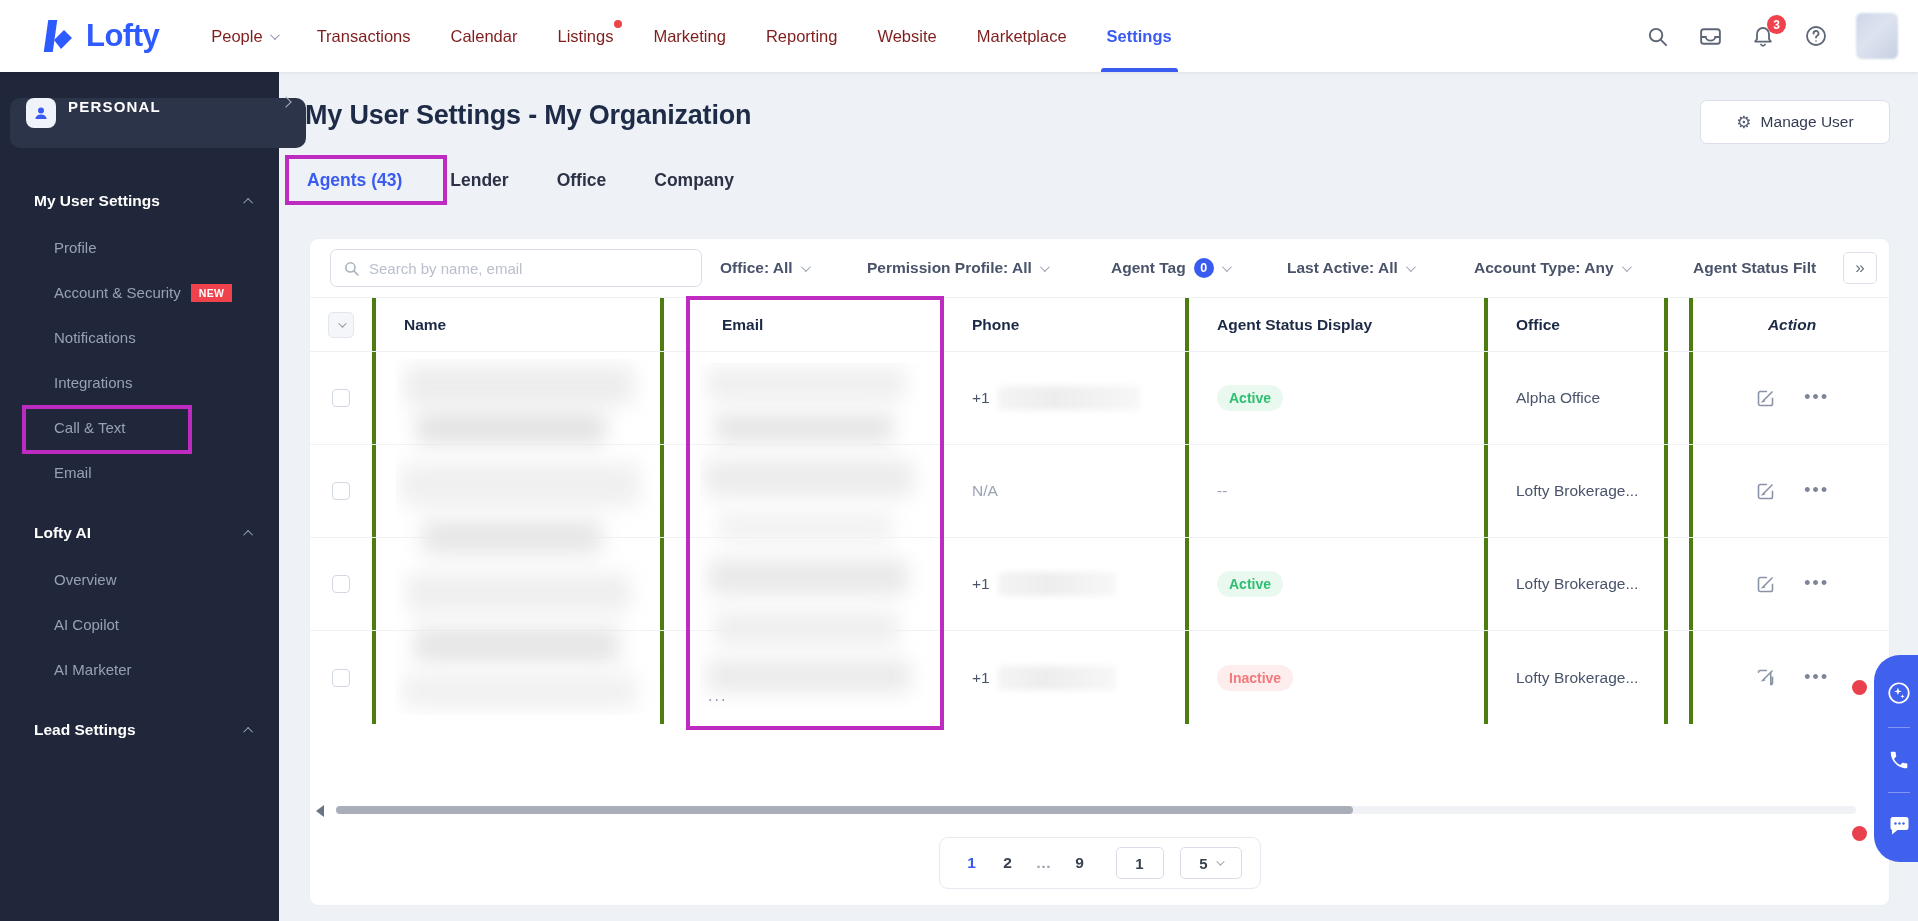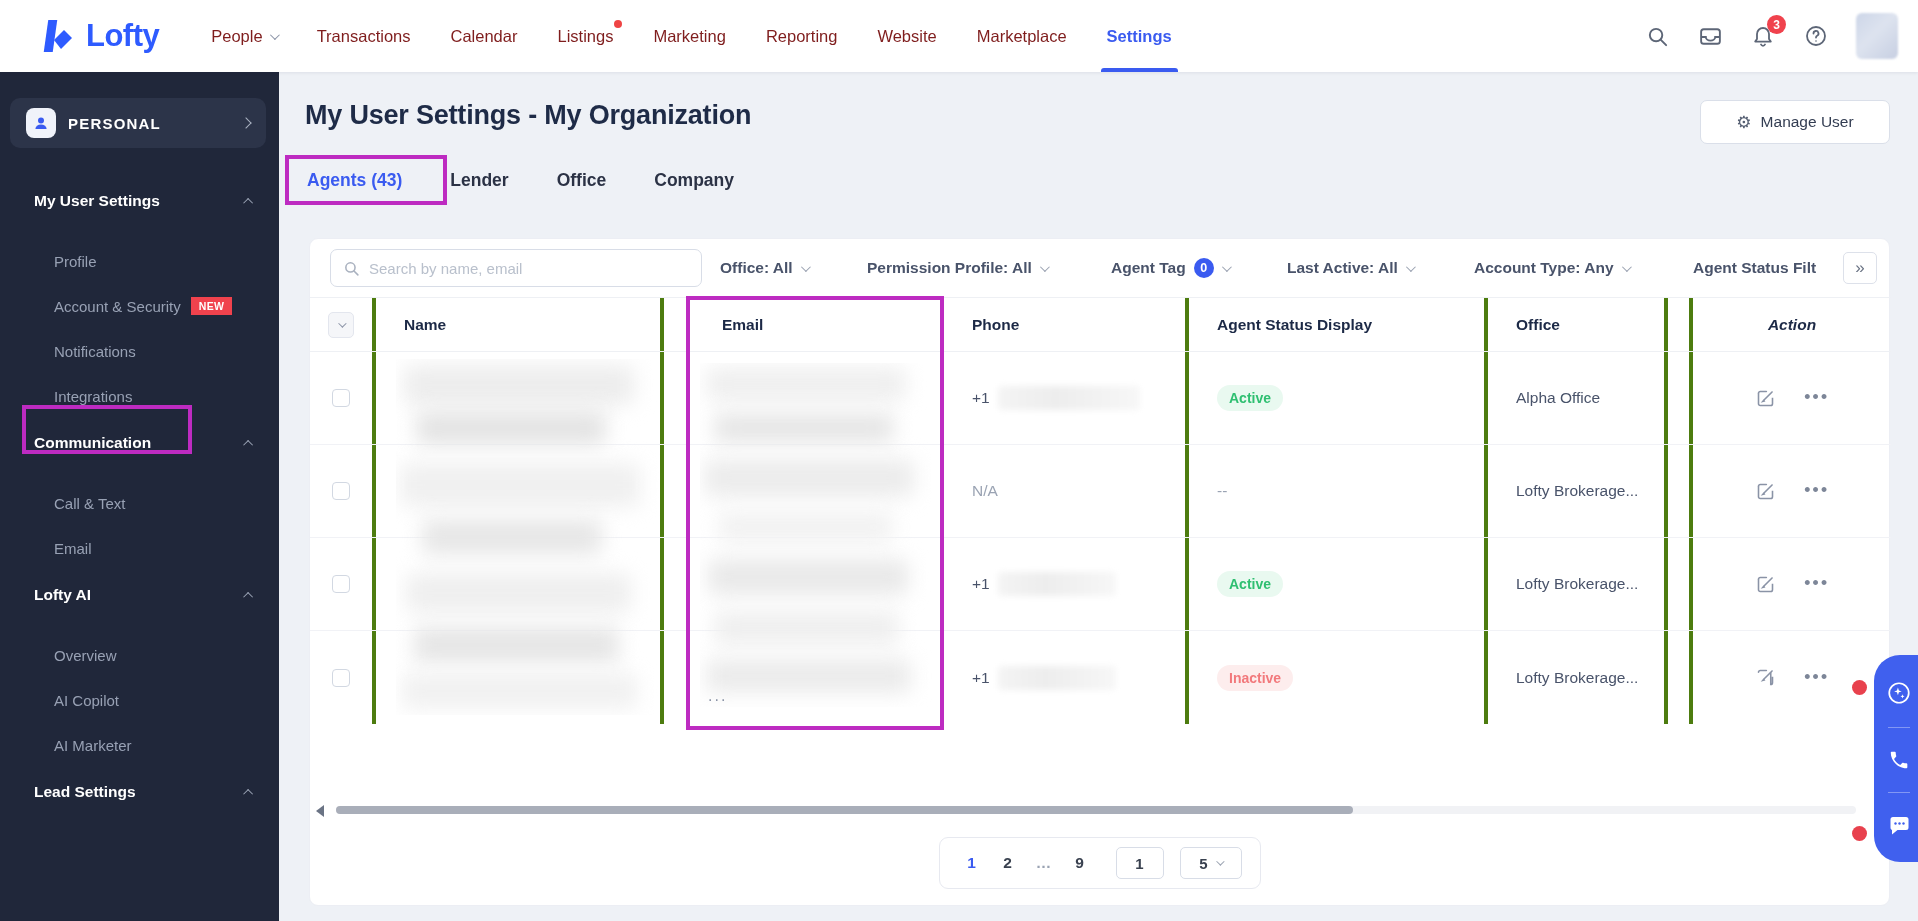--- a/index.html
+++ b/index.html
@@ -34,35 +34,35 @@
   .badge { position:absolute; top:-8px; right:-10px; min-width:19px; height:19px; padding:0 4px;
     background:#f0424d; color:#fff; font-size:12px; font-weight:700; border-radius:10px;
     display:flex; align-items:center; justify-content:center; }
   .avatar { width:42px; height:46px; border-radius:6px;
     background:linear-gradient(135deg,#cdd6e8 0%,#dde3ef 45%,#c7cfe2 100%);
     filter:blur(1px); cursor:pointer; }
 
   
   .sidebar { position:absolute; left:0; top:72px; width:279px; height:849px;
     background:#20273a; z-index:20; }
-  .org-btn { position:absolute; left:10px; top:26px; width:256px; height:50px;
-    background:#2c3449; border-radius:10px; display:flex; align-items:center;
+  .org-btn { position:absolute; left:10px; top:26px; width:296px; height:50px;
+    background:#2c3449; border-radius:10px; display:flex; align-items:flex-start;
     padding:0 16px; gap:12px; cursor:pointer; }
   .org-avatar { width:30px; height:30px; background:#f0f3fa; border-radius:8px;
     display:flex; align-items:center; justify-content:center; color:#3a5bf0; }
   .org-label { color:#fff; font-size:15px; font-weight:800; letter-spacing:1.2px; flex:1; }
   .org-btn .cv { color:#aab2c2; }
   .side-list { position:absolute; top:105px; left:0; width:279px; }
   .sec-header { height:48px; margin-top:29px; display:flex; align-items:center;
     padding:0 26px 0 34px; color:#ffffff; font-size:15.5px; font-weight:700; cursor:pointer; }
   .sec-header:first-child { margin-top:0; }
   .sec-header .cv { margin-left:auto; color:#9aa3b5; width:7px; height:7px; }
   .sec-header + .side-item { margin-top:0; }
   .sec-header:not(:first-child) { margin-top:14px; }
-  .side-item { height:45px; display:flex; align-items:flex-end; gap:10px;
+  .side-item { height:45px; display:flex; align-items:center; gap:10px;
     padding:0 20px 0 54px; color:#98a1b4; font-size:15px; cursor:pointer; }
   .side-item.active { background:#343b50; color:#fff; position:relative; }
   .side-item.active::before { content:""; position:absolute; left:0; top:2px; bottom:2px;
     width:5px; background:#4468f2; border-radius:0 3px 3px 0; }
   .new-badge { background:#f0424d; color:#fff; font-size:10.5px; font-weight:800;
     padding:3px 8px; border-radius:0; letter-spacing:.4px; }
 
   
   .main { position:absolute; left:279px; top:72px; width:1639px; height:849px; }
   .page-title { position:absolute; left:26px; top:28px; font-size:27px; font-weight:800;
@@ -273,24 +273,20 @@
       <div class="side-item">
         <span>Account &amp; Security</span>
         <span class="new-badge">NEW</span>
       </div>
       <div class="side-item">
         <span>Notifications</span>
       </div>
       <div class="side-item">
         <span>Integrations</span>
       </div>
-      <div class="sec-header">
-        <span>Communication</span>
-        <span class="cv up"></span>
-      </div>
       <div class="side-item">
         <span>Call &amp; Text</span>
       </div>
       <div class="side-item">
         <span>Email</span>
       </div>
       <div class="sec-header">
         <span>Lofty AI</span>
         <span class="cv up"></span>
       </div>

